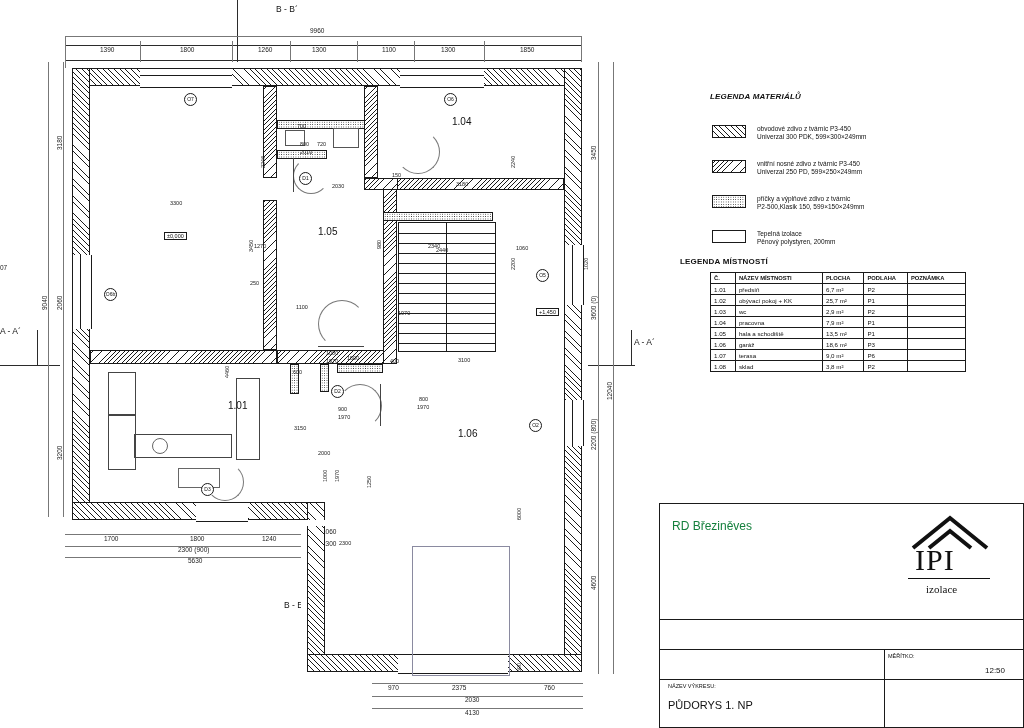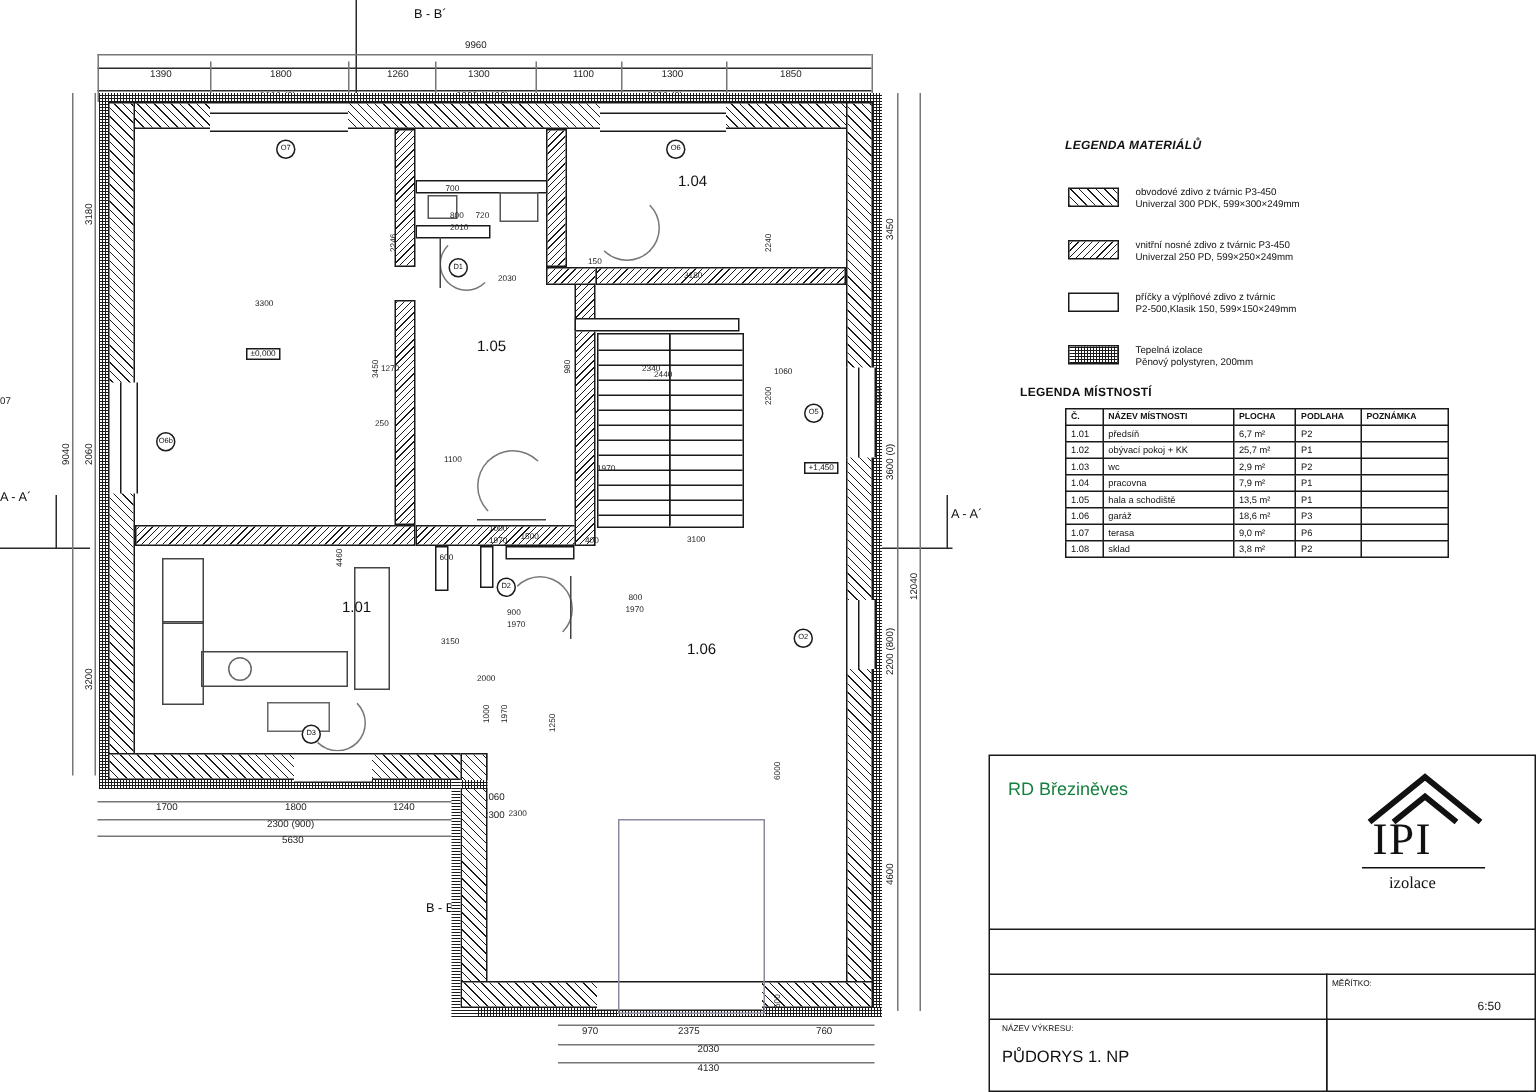--- a/index.html
+++ b/index.html
@@ -418,18 +418,18 @@
 
   <svg class="abs" style="left:905px;top:512px;" width="90" height="38" viewBox="0 0 90 38">
     <path d="M8 36 L45 6 L82 36" fill="none" stroke="#111" stroke-width="4"></path>
     <path d="M24 36 L45 19 L66 36" fill="none" stroke="#111" stroke-width="4"></path>
   </svg>
   <div class="logo-ipi" style="left:915px;top:543px;">IPI</div>
   <div class="logo-sub" style="left:926px;top:583px;">izolace</div>
   <div class="ln hl" style="left:908px;top:578px;width:82px;background:#111;height:1px;"></div>
 
   <div class="tb-small" style="left:888px;top:653px;">MĚŘÍTKO:</div>
-  <div class="tb-val" style="left:985px;top:666px;">6:50</div>
+  <div class="tb-val" style="left:985px;top:666px;">12:50</div>
 
   <div class="tb-small" style="left:668px;top:683px;">NÁZEV VÝKRESU:</div>
   <div class="tb-big" style="left:668px;top:699px;">PŮDORYS 1. NP</div>
 
 </div>
 
 </body></html>

